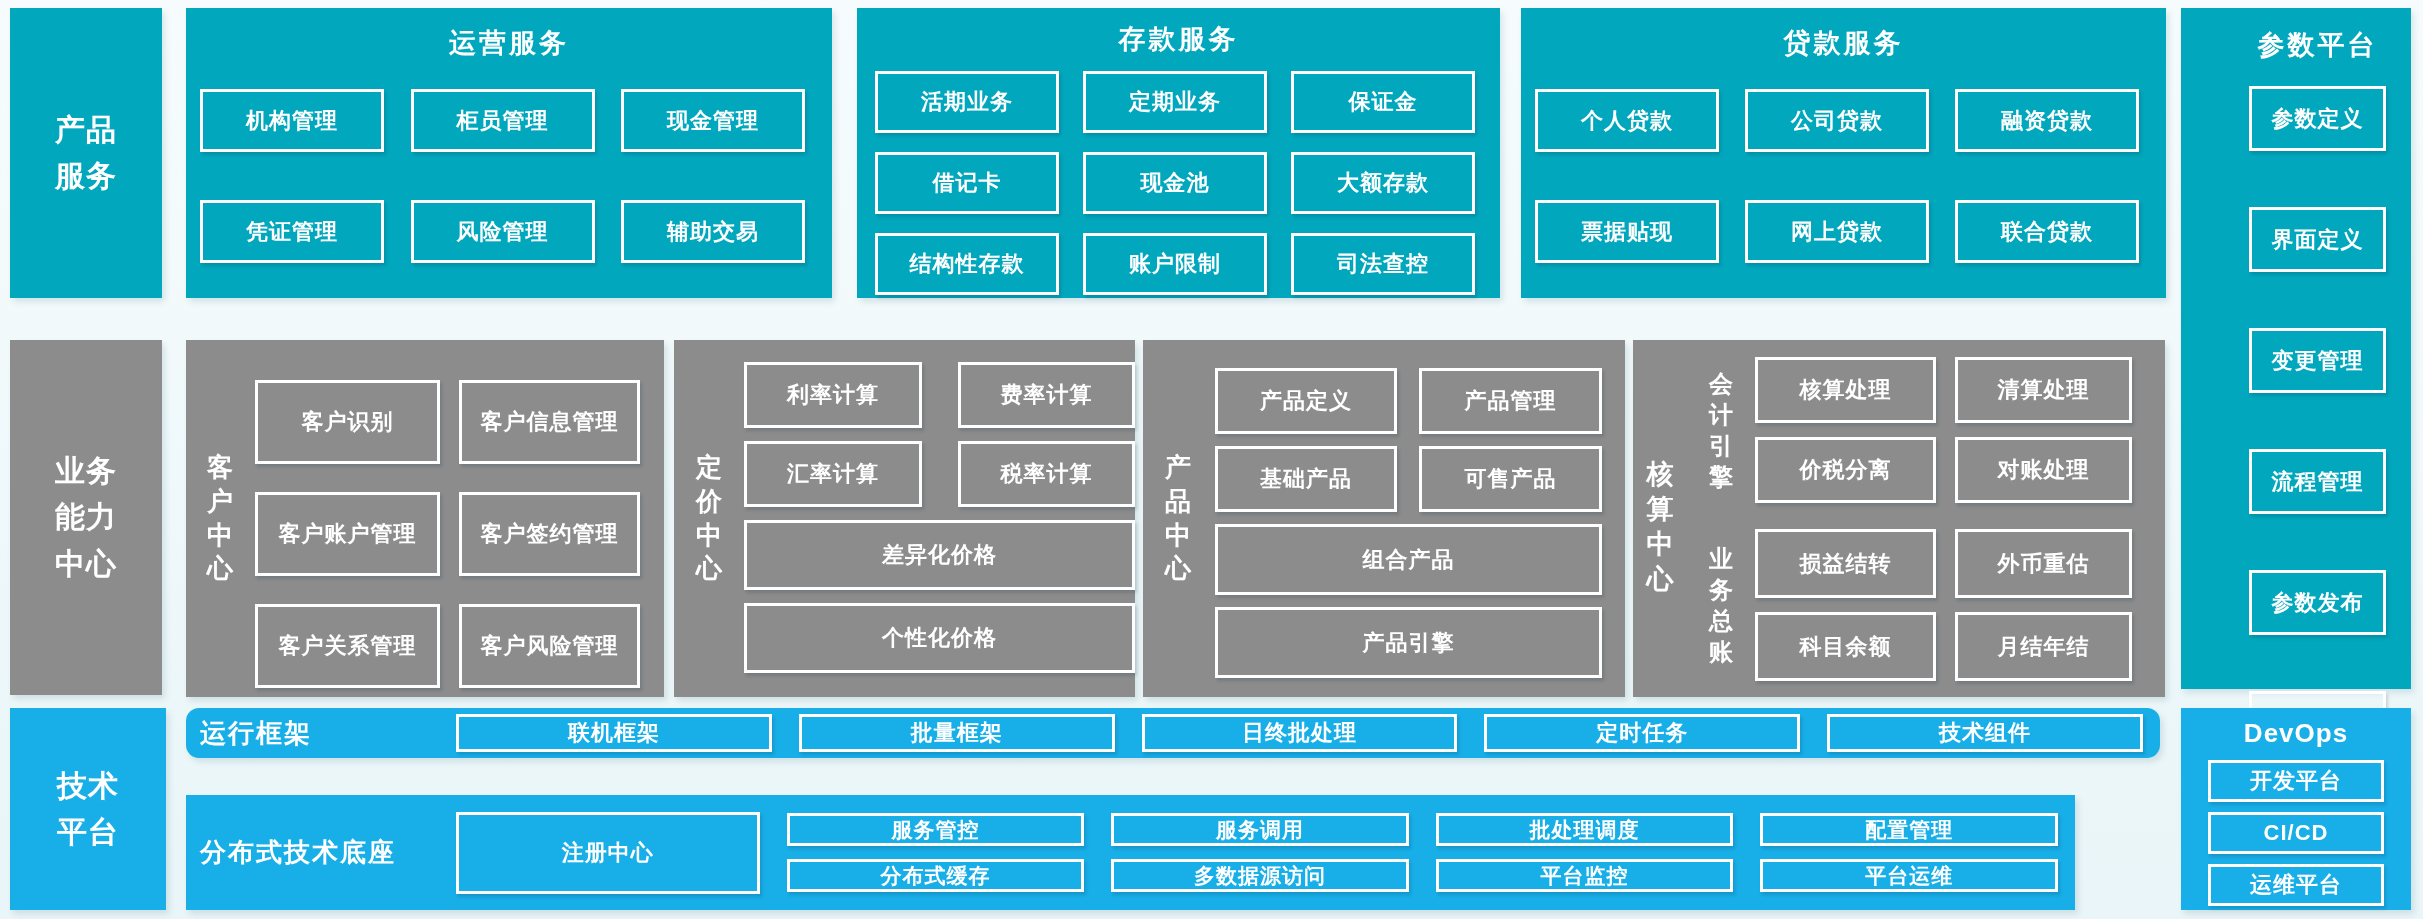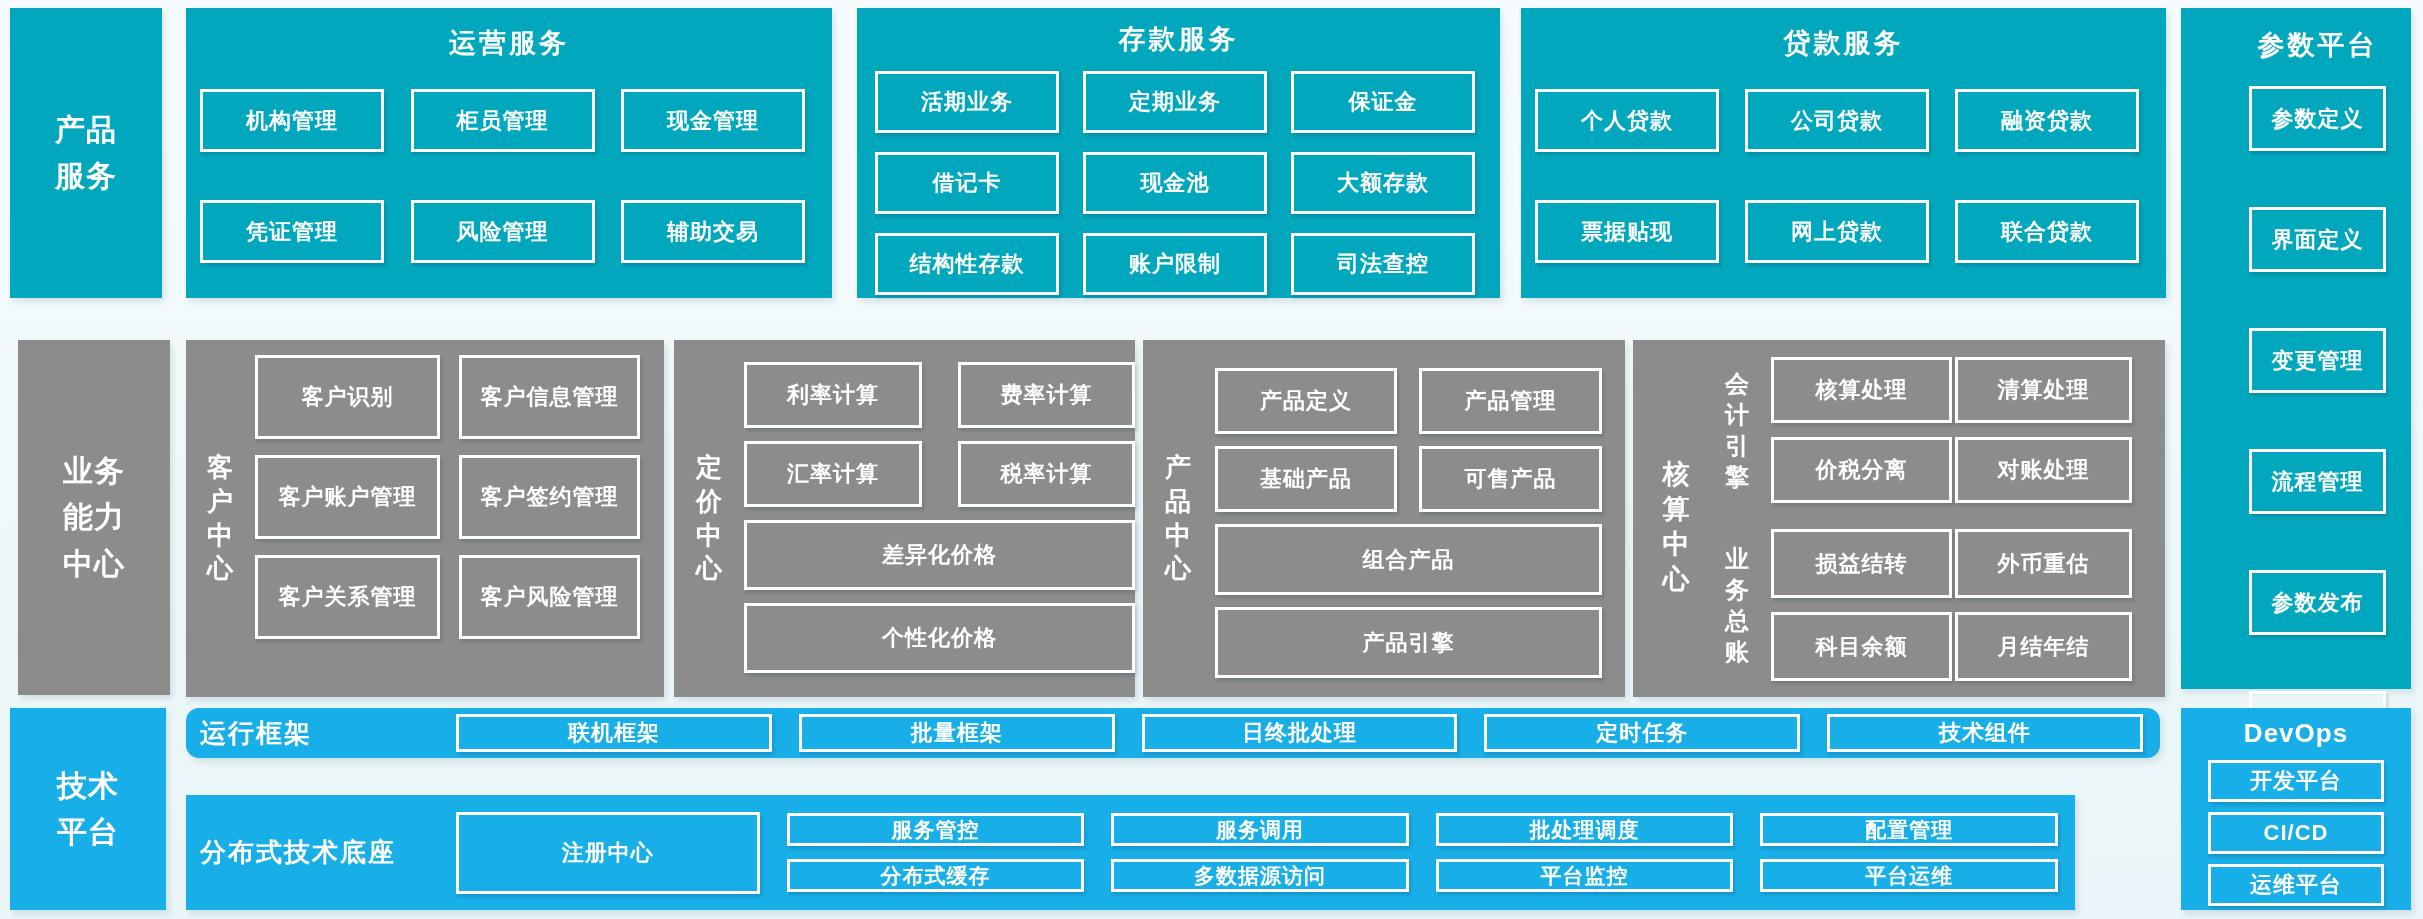--- a/index.html
+++ b/index.html
@@ -40,37 +40,37 @@
   .param-list .box{height:65px;}
 
   
   .vlabel{display:flex;align-items:center;justify-content:center;font-size:26px;line-height:1.3;text-align:center;}
   .vlabel span{display:block;width:1em;word-break:break-all;}
   .center-grid{display:grid;justify-content:space-between;align-content:start;}
   .wide{grid-column:1 / -1;}
 
   #sec-customer{display:flex;padding-left:18px;}
   #sec-customer .vlabel{width:32px;}
-  #sec-customer .center-grid{flex:1;margin-left:19px;grid-template-columns:185px 181px;padding:15px 24px 0 0;row-gap:16px;}
+  #sec-customer .center-grid{flex:1;margin-left:19px;grid-template-columns:185px 181px;padding:40px 24px 0 0;row-gap:28px;}
   #sec-customer .box{height:84px;}
 
   #sec-pricing{display:flex;padding-left:20px;}
   #sec-pricing .vlabel{width:30px;}
   #sec-pricing .center-grid{flex:1;margin-left:20px;grid-template-columns:178px 177px;padding:22px 0 0 0;row-gap:13px;font-family:Liberation Serif, serif;}
   #sec-pricing .box{height:66px;}
   #sec-pricing .box.wide{height:70px;}
 
   #sec-product{display:flex;padding-left:20px;}
   #sec-product .vlabel{width:30px;}
   #sec-product .center-grid{flex:1;margin-left:22px;grid-template-columns:182px 183px;padding:28px 23px 0 0;row-gap:12px;}
   #sec-product .box{height:66px;}
   #sec-product .box.wide{height:71px;}
 
   #sec-accounting{display:flex;padding:17px 33px 0 8px;}
-  #sec-accounting .vlabel.main{width:38px;font-size:27px;margin-left:16px;}
+  #sec-accounting .vlabel.main{width:38px;font-size:27px;}
   .acct-body{flex:1;margin-left:28px;display:flex;flex-direction:column;gap:26px;}
   .acct-group{display:flex;}
   .acct-group .vlabel{width:28px;font-size:24px;margin-right:20px;}
   .acct-grid{flex:1;display:grid;grid-template-columns:181px 177px;justify-content:space-between;row-gap:14px;}
   .acct-group .box{height:66px;}
   #grp-ledger .box{height:69px;}
 
   
   .tech-row{display:flex;align-items:center;padding-left:14px;}
   .row-label{flex:0 0 256px;font-size:26px;letter-spacing:2px;}
@@ -86,21 +86,21 @@
   .devops-list{display:flex;flex-direction:column;gap:10px;padding:6px 27px 0 27px;}
   .devops-list .box{height:42px;}
 
   
   #lbl-products  {left:10px;  top:8px;   width:152px; height:290px;}
   #sec-operations{left:186px; top:8px;   width:646px; height:290px;}
   #sec-deposits  {left:857px; top:8px;   width:643px; height:290px;}
   #sec-loans     {left:1521px;top:8px;   width:645px; height:290px;}
   #sec-params    {left:2181px;top:8px;   width:230px; height:681px;padding-left:43px;}
 
-  #lbl-business  {left:18px;  top:340px; width:152px; height:355px;}
+  #lbl-business  {left:10px;  top:340px; width:152px; height:355px;}
   #sec-customer  {left:186px; top:340px; width:478px; height:357px;}
   #sec-pricing   {left:674px; top:340px; width:461px; height:357px;}
   #sec-product   {left:1143px;top:340px; width:482px; height:357px;}
   #sec-accounting{left:1633px;top:340px; width:532px; height:357px;}
 
   #lbl-tech      {left:10px;  top:708px; width:156px; height:202px;}
   #sec-runtime   {left:186px; top:708px; width:1974px;height:50px;border-radius:13px;}
   #sec-distributed{left:186px;top:795px; width:1889px;height:115px;}
   #sec-devops    {left:2181px;top:708px; width:230px; height:202px;}
 </style>

